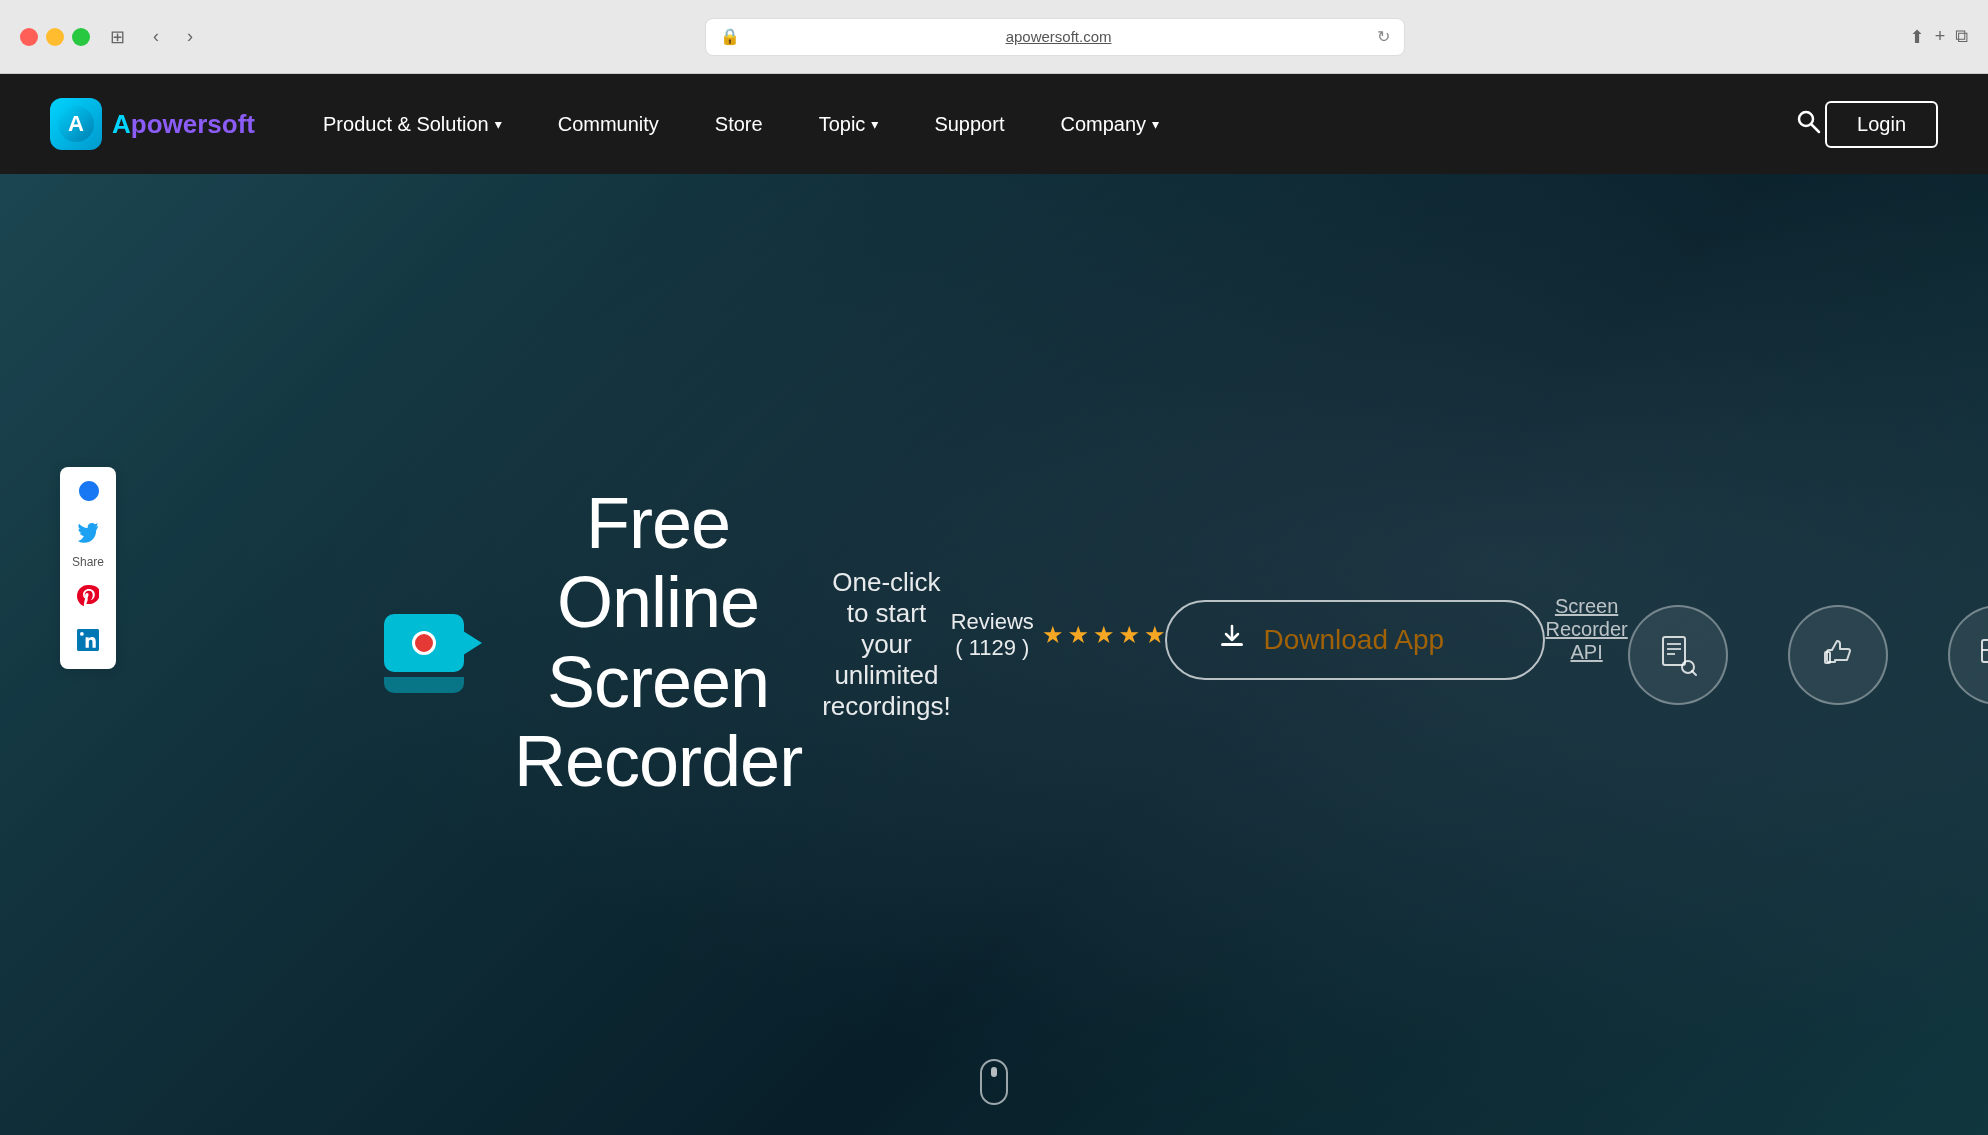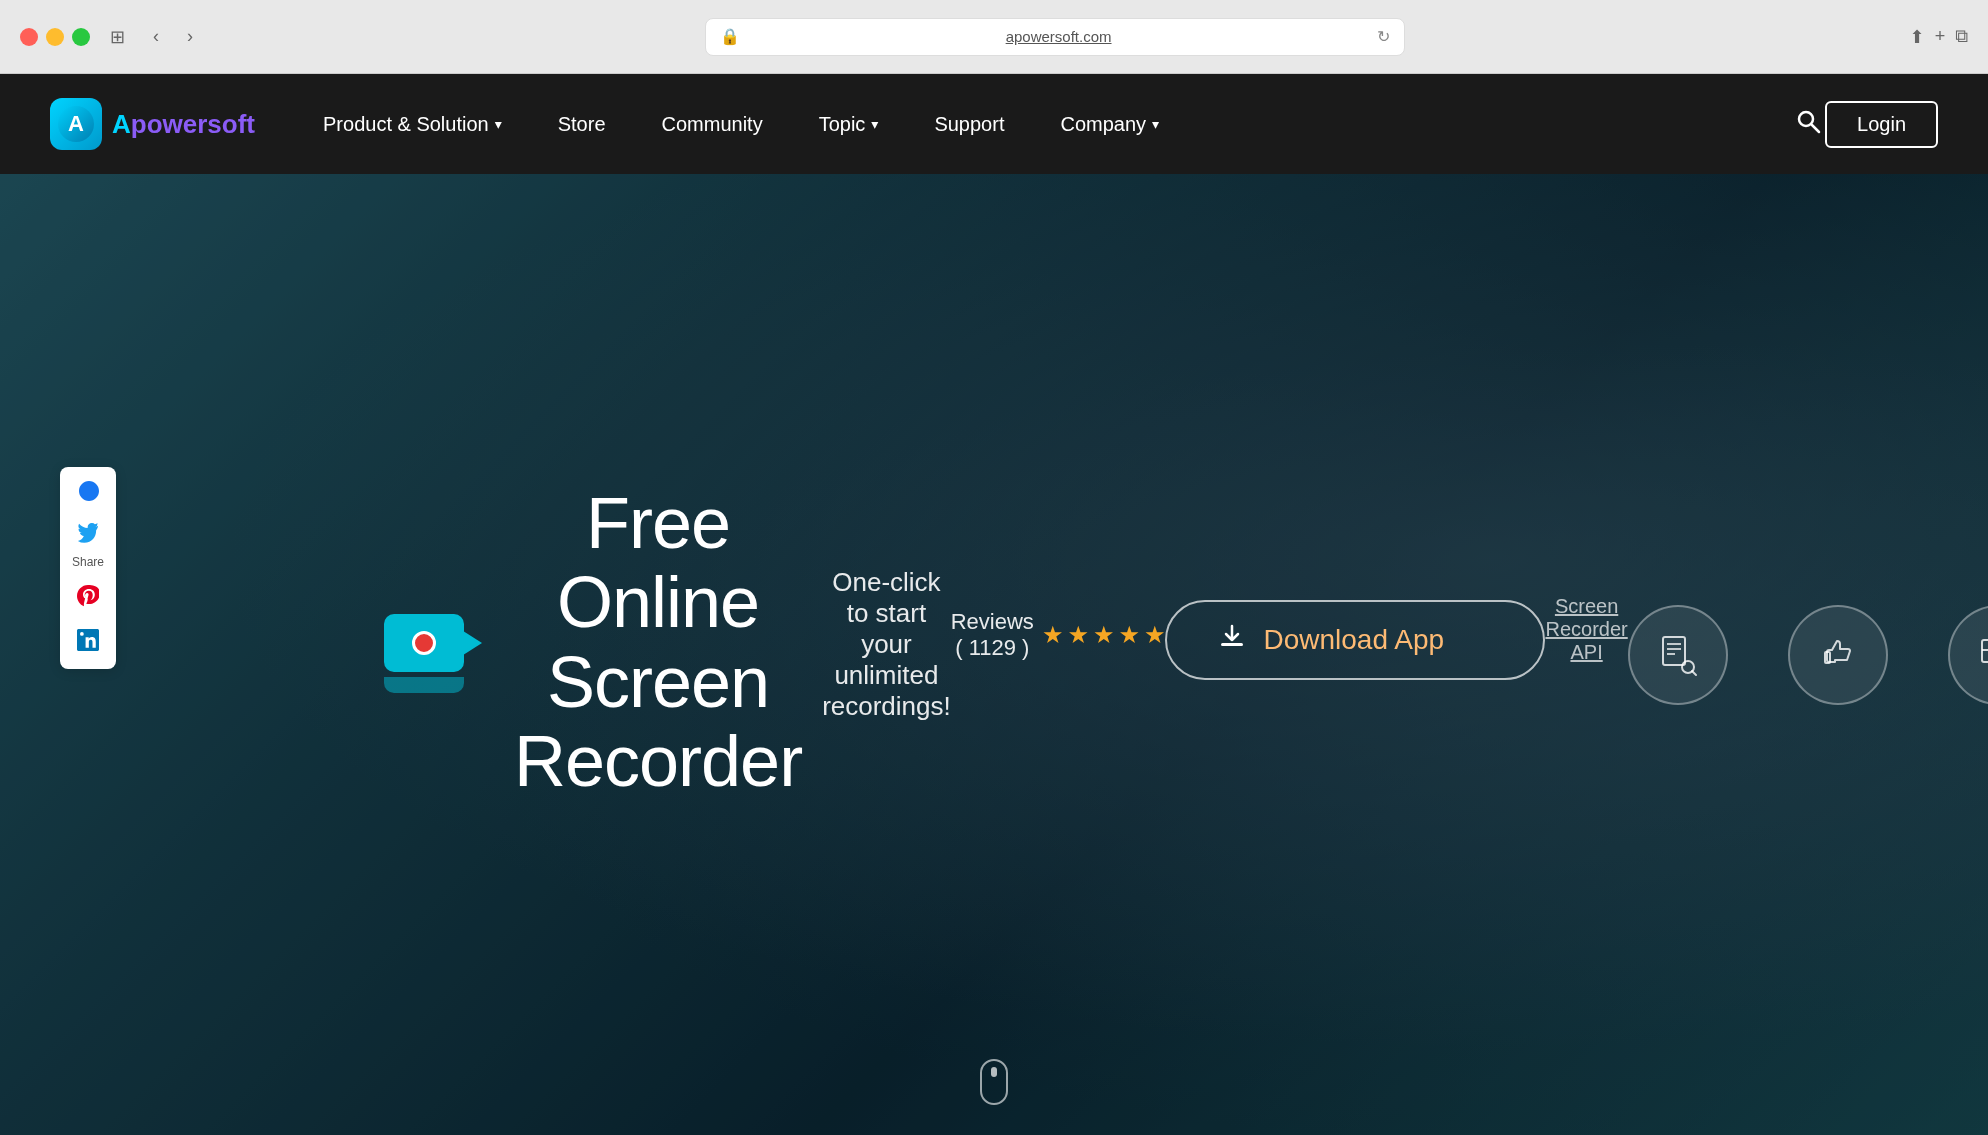--- a/index.html
+++ b/index.html
@@ -182,21 +182,21 @@
     }
     .btn-record-dot {
       width: 28px; height: 28px;
       background: #e53935;
       border-radius: 50%;
       border: 3px solid white;
       flex-shrink: 0;
     }
     .btn-download {
       background: transparent;
-      color: #fdba74;
+      color: #a16207;
       border: 2px solid rgba(255,255,255,0.7);
       padding: 0 50px;
       height: 80px;
       border-radius: 40px;
       font-size: 28px;
       font-weight: 500;
       cursor: pointer;
       display: flex;
       align-items: center;
       gap: 16px;
@@ -324,24 +324,24 @@
         <span style="color:#00d4ff;">A</span><span>powersoft</span>
       </span>
     </a>
 
     <div class="nav-items">
       <div class="nav-item">
         <span>Product &amp; Solution</span>
         <span class="nav-chevron">▾</span>
       </div>
       <div class="nav-item">
+        <span>Community</span>
+      </div>
+      <div class="nav-item">
         <span>Store</span>
-      </div>
-      <div class="nav-item">
-        <span>Community</span>
       </div>
       <div class="nav-item">
         <span>Topic</span>
         <span class="nav-chevron">▾</span>
       </div>
       <div class="nav-item">
         <span>Support</span>
       </div>
       <div class="nav-item">
         <span>Company</span>

